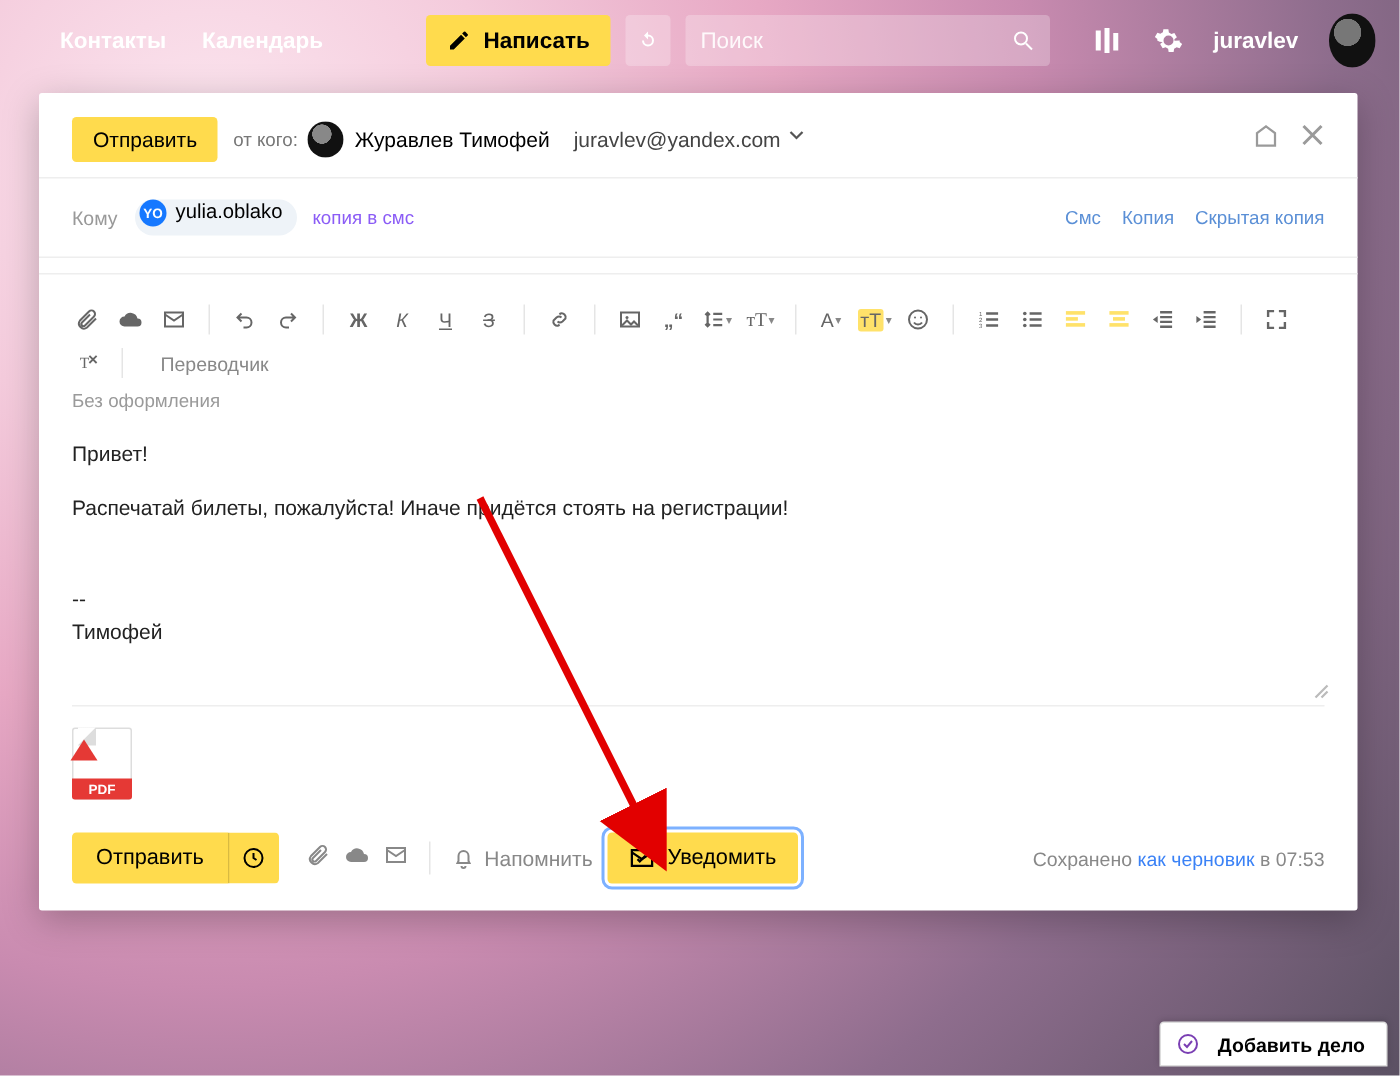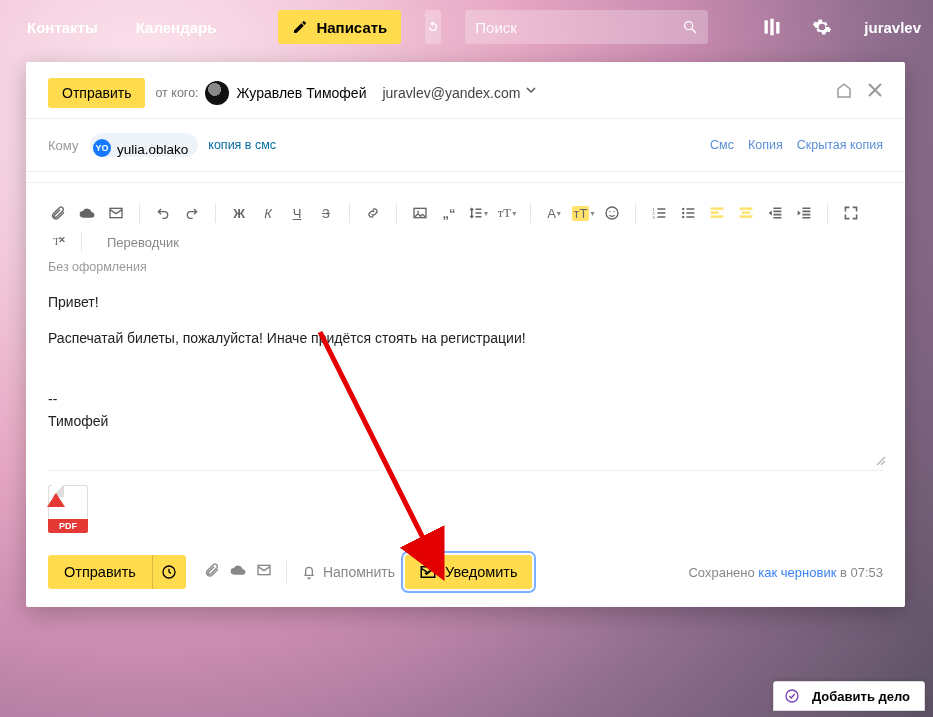--- a/index.html
+++ b/index.html
@@ -1,21 +1,21 @@
 <!DOCTYPE html>
 <html><head>
 <meta charset="utf-8">
 <style>
   * { box-sizing: border-box; margin: 0; padding: 0; }
   html, body { width: 933px; height: 717px; overflow: hidden; font-family: Arial, Helvetica, sans-serif; }
   body {
     background: radial-gradient(circle at 15% 15%, #fce7f0 0%, #f4cbdc 20%, #e7a8c4 38%, #c98bb0 55%, #8e6d8d 75%, #5b5163 100%);
   }
   
-  .topnav { height: 54px; display: flex; align-items: center; padding: 0 16px 0 27px; gap: 24px; color: #fff; }
+  .topnav { height: 54px; display: flex; align-items: center; padding: 0 16px 0 40px; gap: 10px; color: #fff; }
   .nav-link { font-size: 15px; font-weight: 700; color: #fff; cursor: pointer; margin-right: 14px; }
   .nav-spacer1 { width: 40px; }
   .btn-compose {
     background: #ffdb4d; color: #000; height: 34px; display: flex; align-items: center;
     padding: 0 14px; gap: 8px; font-size: 15px; font-weight: 700; border-radius: 3px; cursor: pointer;
   }
   .btn-compose svg { width: 16px; height: 16px; }
   .refresh-btn { width: 34px; height: 34px; background: rgba(255,255,255,.25); border-radius: 3px; display:flex;align-items:center;justify-content:center;cursor:pointer;}
   .searchwrap {
     flex: 0 0 230px; height: 34px; background: rgba(255,255,255,.25); border-radius: 3px;
@@ -36,23 +36,23 @@
   .from-avatar { width:24px; height:24px; border-radius:50%; background:#222 radial-gradient(circle at 40% 35%, #888 0 30%, #111 31% 100%); margin-left:6px;}
   .from-name { font-size:14px; margin-left:8px; }
   .from-email { font-size:14px; color:#444; margin-left:16px; display:flex; gap:6px; cursor:pointer;}
   .hdr-right { margin-left:auto; display:flex; gap:14px; color:#9a9a9a; }
   .hdr-right .iconbtn { cursor:pointer; }
 
   .divider { height:1px; background:#eee; margin:10px -22px; }
 
   .field-row { display:flex; align-items:center; padding:4px 0; font-size:13px; }
   .field-label { color:#999; width:42px; }
-  .chip { display:flex; align-items:flex-end; gap:6px; background:#eef3f8; border-radius:14px; height:24px; padding:0 10px 0 3px; font-size:13.5px; cursor:pointer;}
+  .chip { display:flex; align-items:flex-start; gap:6px; background:#eef3f8; border-radius:14px; height:24px; padding:0 10px 0 3px; font-size:13.5px; cursor:pointer;}
   .chip .badge { width:18px; height:18px; border-radius:50%; background:#1678ff; color:#fff; font-size:9px; font-weight:700; display:flex; align-items:center; justify-content:center;}
-  .sms-copy { color:#0369a1; font-size:12.5px; margin-left:10px; }
+  .sms-copy { color:#8b5cf6; font-size:12.5px; margin-left:10px; }
   .field-links { margin-left:auto; display:flex; gap:14px; color:#5a8fd6; font-size:12.5px;}
   .field-links span { cursor:pointer; }
 
   .subject-input { flex:1; border:none; outline:none; font-size:14px; color:#222; }
   .template-link { color:#5a8fd6; font-size:12.5px; cursor:pointer; }
 
   .toolbar { display:flex; align-items:center; gap:9px; padding:10px 0 8px; color:#666; flex-wrap:wrap;}
   .toolbar .sep { width:1px; height:20px; background:#e5e5e5; margin:0 4px;}
   .toolbar .tbtn { width:20px; height:20px; display:flex; align-items:center; justify-content:center; cursor:pointer; font-size:13px;}
   .toolbar .hl { background:#ffe26a; padding:0 2px; border-radius:2px;}

